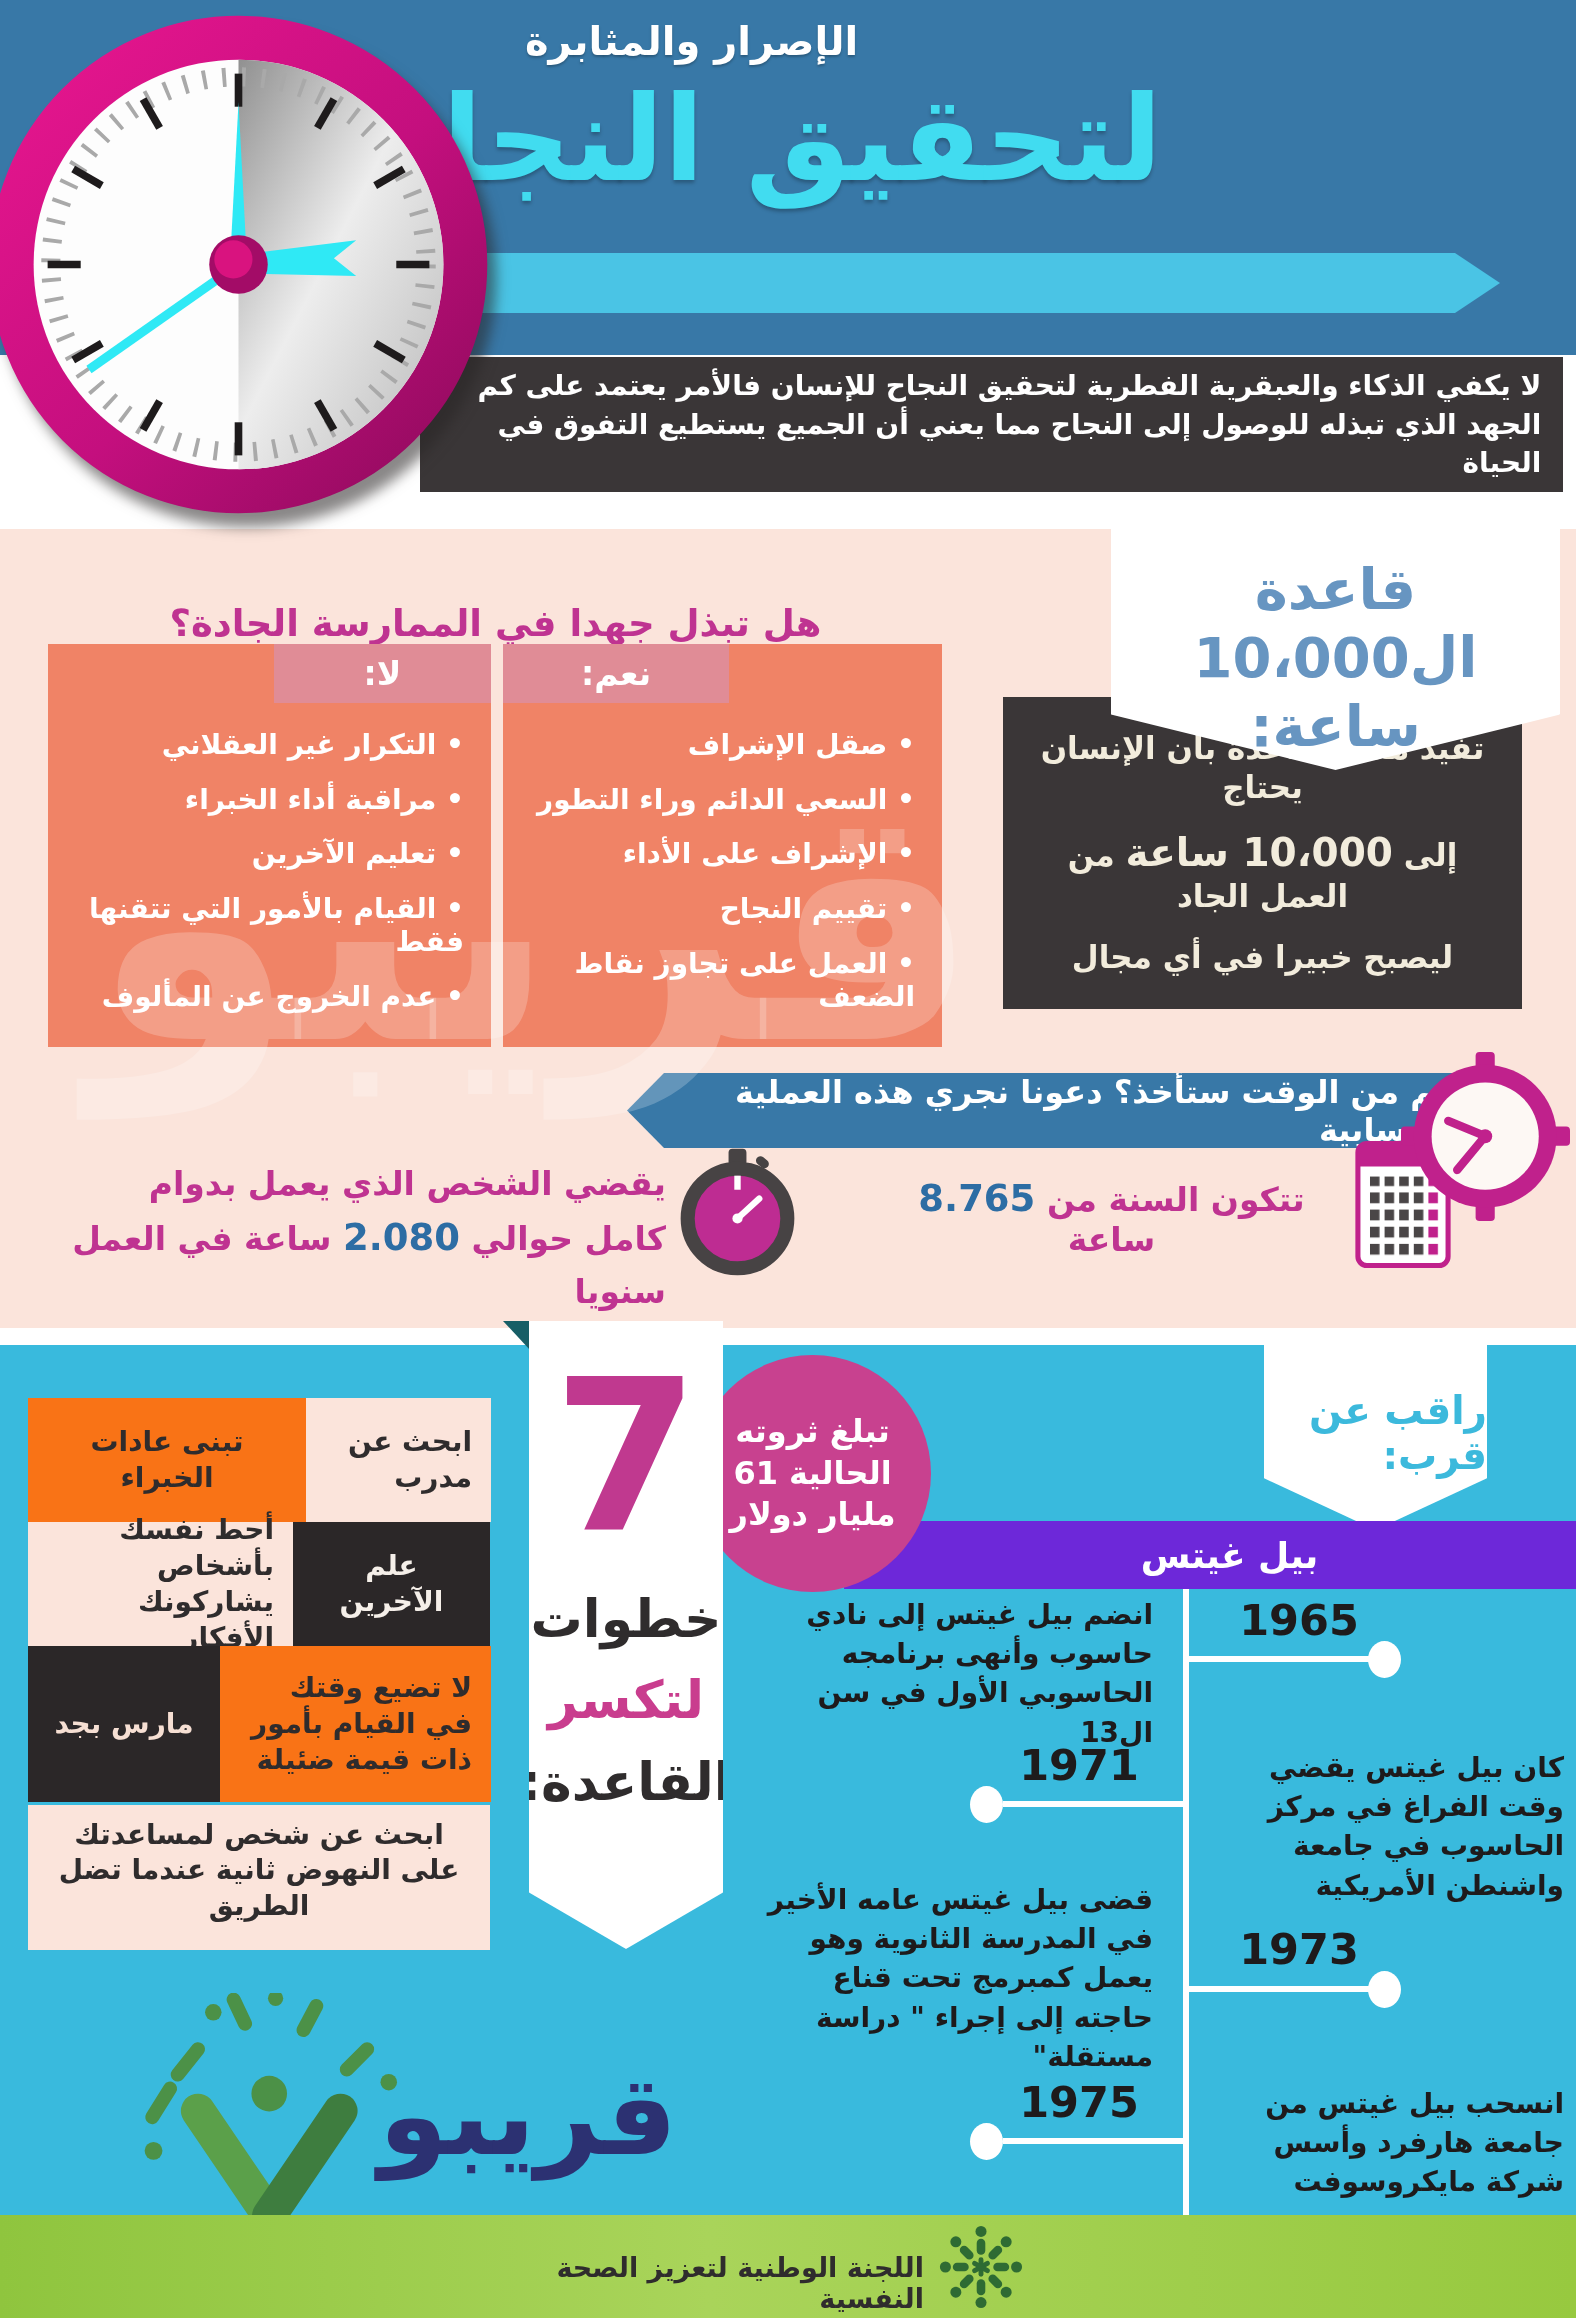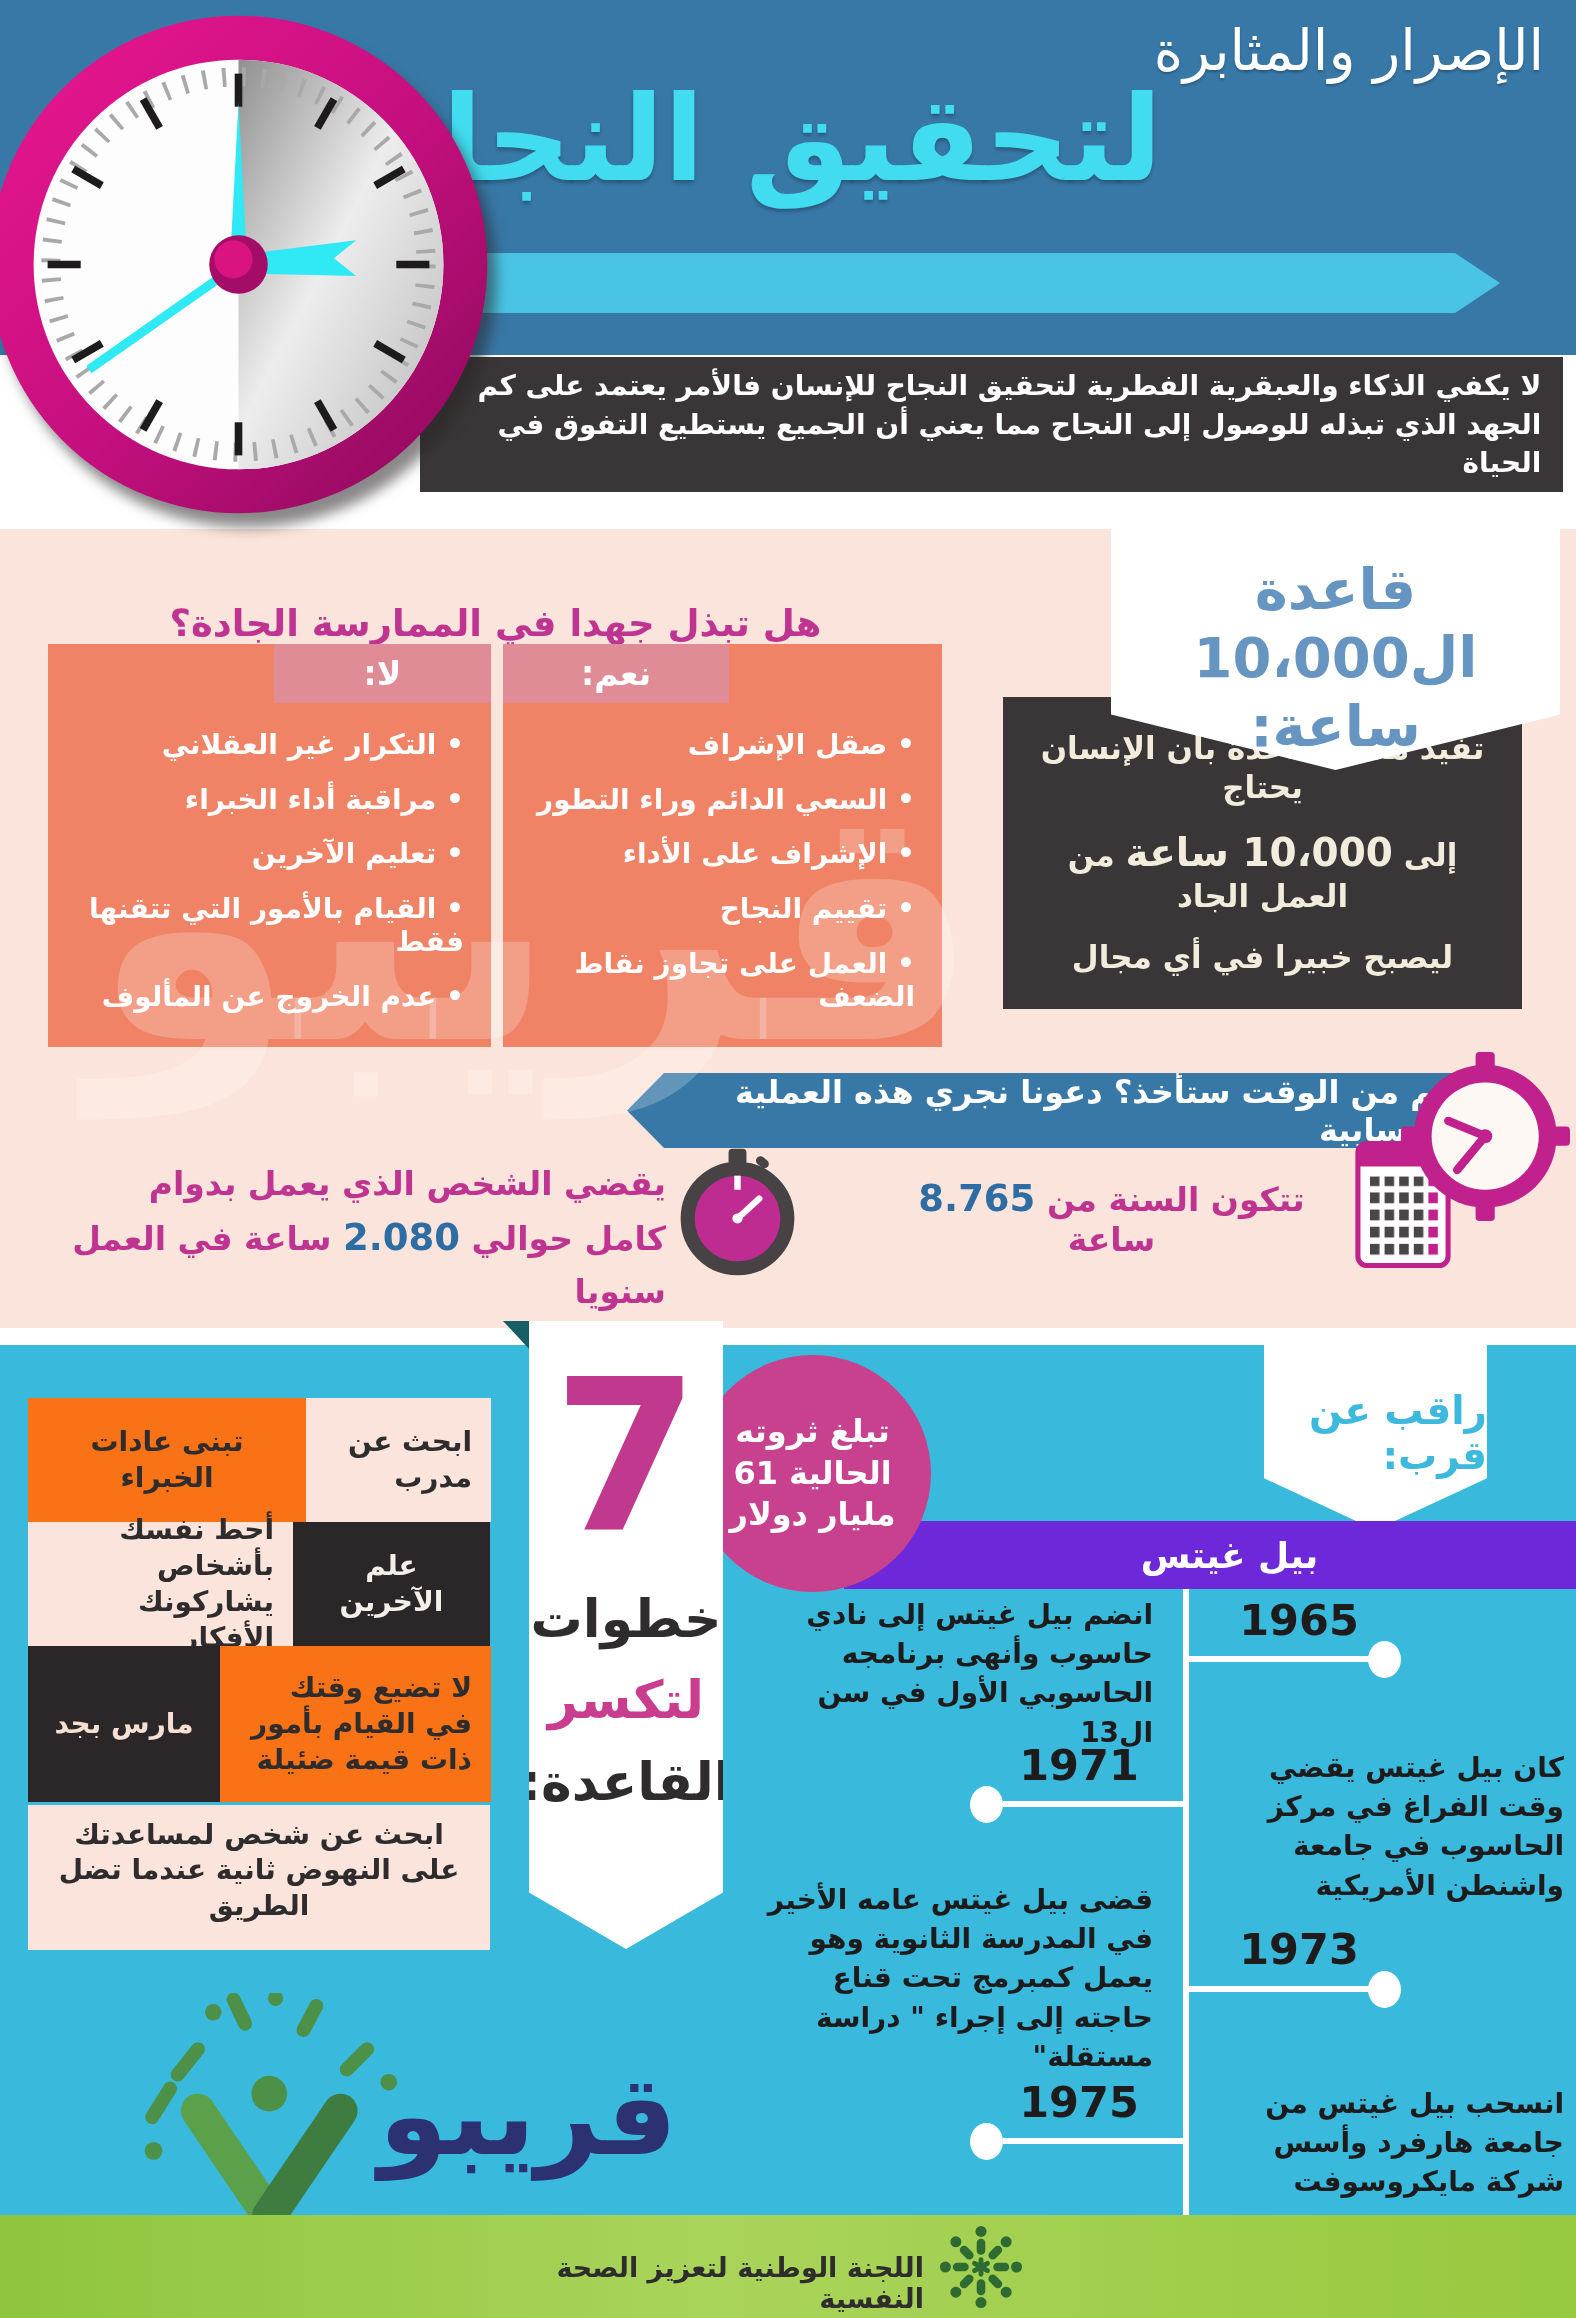--- a/index.html
+++ b/index.html
@@ -2,21 +2,21 @@
 <html lang="ar" dir="rtl" style="font-size:10.2px"><head>
 <meta charset="utf-8">
 <style>
   * { margin:0; padding:0; box-sizing:border-box; }
   body { background:#777; font-family:"DejaVu Sans", sans-serif; }
   .page { position:relative; width:1576px; height:2319px; background:#fff; overflow:hidden; margin:0 auto; direction:rtl; }
   .abs { position:absolute; }
 
   
   .header-band { left:0; top:0; width:1576px; height:355px; background:#3878A7; }
-  .title1 { top:18px; right:32px; width:1019px; text-align:right; color:#fff; font-size:56px; font-weight:normal; letter-spacing:0.6px; text-shadow:0 1.9px 2.5px rgba(0,0,0,.25); }
+  .title1 { top:18px; right:32px; width:1019px; text-align:left; color:#fff; font-size:40px; font-weight:bold; letter-spacing:0.6px; text-shadow:0 1.9px 2.5px rgba(0,0,0,.25); }
   .title2 { top:75px; right:264px; width:955px; text-align:left; color:#41DCF0; font-size:118px; font-weight:bold; line-height:1.1; text-shadow:0 2.5px 3.8px rgba(0,0,0,.25); z-index:3; }
   .cyan-bar { left:449px; top:253px; width:1051px; height:60px; background:#4AC4E5; clip-path:polygon(0 0, calc(100% - 45px) 0, 100% 50%, calc(100% - 45px) 100%, 0 100%); z-index:2; }
   .intro-box { left:420px; top:357px; width:1143px; height:135px; background:#3A3637; z-index:4; padding:10.2px 21.7px; }
   .intro-box p { color:#fff; font-size:28px; font-weight:bold; line-height:1.38; text-align:right; }
 
   
   .clock-wrap { left:-16px; top:9.6px; width:509px; height:509px; z-index:5; filter:drop-shadow(9px 14px 6.4px rgba(40,36,37,.55)); }
 
   
   .pink-section { left:0; top:529px; width:1576px; height:799px; background:#FBE4DB; }

